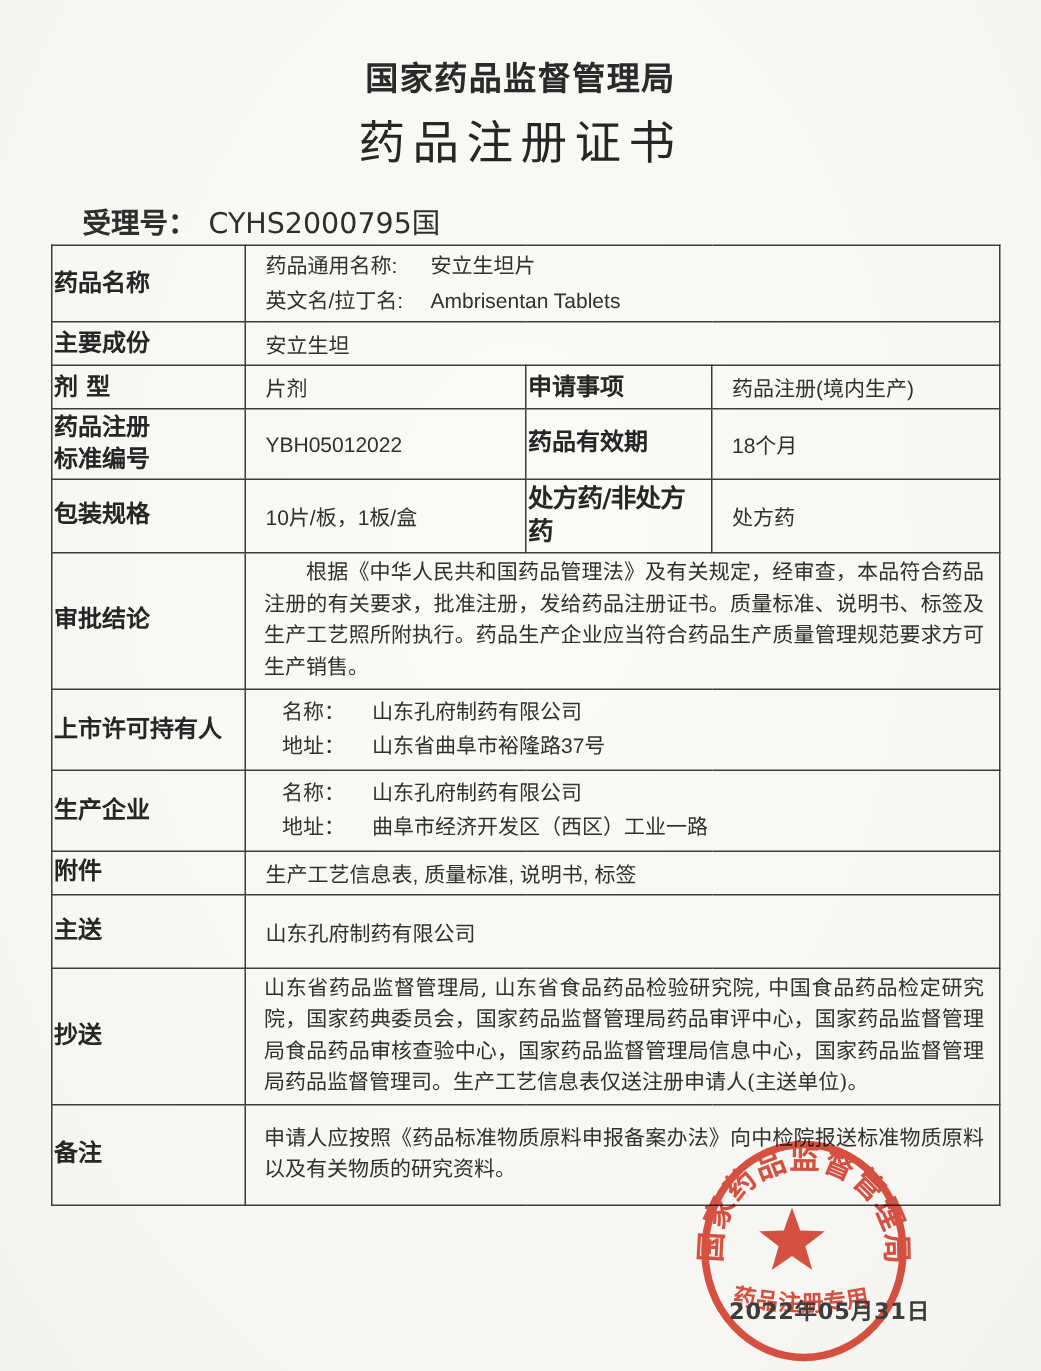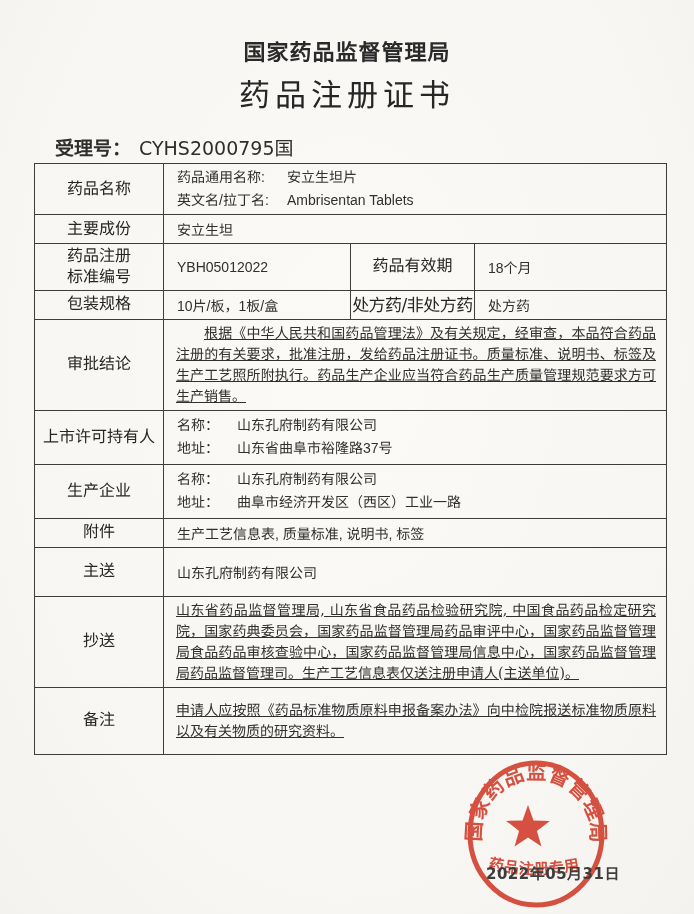--- a/index.html
+++ b/index.html
@@ -32,38 +32,38 @@
   table.cert{
     position:absolute;left:34px;top:163px;width:632px;
     border-collapse:collapse;table-layout:fixed;
   }
   table.cert td{
     border:1.6px solid #3d3d3d;
     vertical-align:middle;
     overflow:hidden;
   }
   td.lbl{
-    text-align:center;font-weight:normal;font-size:16px;
+    font-weight:bold;font-size:16px;
     white-space:pre-line;line-height:1.3;padding:2px 1px;color:#262626;
   }
   td.lbl.small{font-size:17px;letter-spacing:-0.5px;}
   td.val{
     font-size:14px;padding:2px 8px 2px 13px;
     font-family:Liberation Sans, sans-serif;color:#303030;
   }
   td.par{
     font-size:14px;line-height:1.5;text-align:justify;
     padding:3px 10px 3px 12px;
-    font-family:"DejaVu Serif","Liberation Serif",serif;color:#303030;text-decoration:underline;
+    font-family:"DejaVu Serif","Liberation Serif",serif;color:#303030;
   }
   .indent{text-indent:2em;}
   .pair{display:flex;line-height:23px;}
   .pair .k{flex:0 0 auto;}
   .k.w110{width:110px;}
-  .k.w60{width:60px;}
+  .k.w60{width:60px;margin-left:11px;}
 
   .seal{
     position:absolute;left:450px;top:748px;width:172px;height:172px;
     z-index:2;mix-blend-mode:multiply;opacity:0.9;
   }
   .issue-date{
     position:absolute;left:486px;top:862px;z-index:3;
     font-size:15px;font-weight:bold;color:#3d3d3d;letter-spacing:0.5px;
   }
 </style>
@@ -102,20 +102,26 @@
           <span>Ambrisentan Tablets</span>
         </div>
       </td>
     </tr>
 
     <tr style="height:29px">
       <td class="lbl">主要成份</td>
       <td class="val" colspan="3">安立生坦</td>
     </tr>
 
+    <tr style="height:29px">
+      <td class="lbl">剂 型</td>
+      <td class="val">片剂</td>
+      <td class="lbl">申请事项</td>
+      <td class="val">药品注册(境内生产)</td>
+    </tr>
 
 
     <tr style="height:46px">
       <td class="lbl">药品注册
 标准编号</td>
       <td class="val">YBH05012022</td>
       <td class="lbl">药品有效期</td>
       <td class="val">18个月</td>
     </tr>
 

